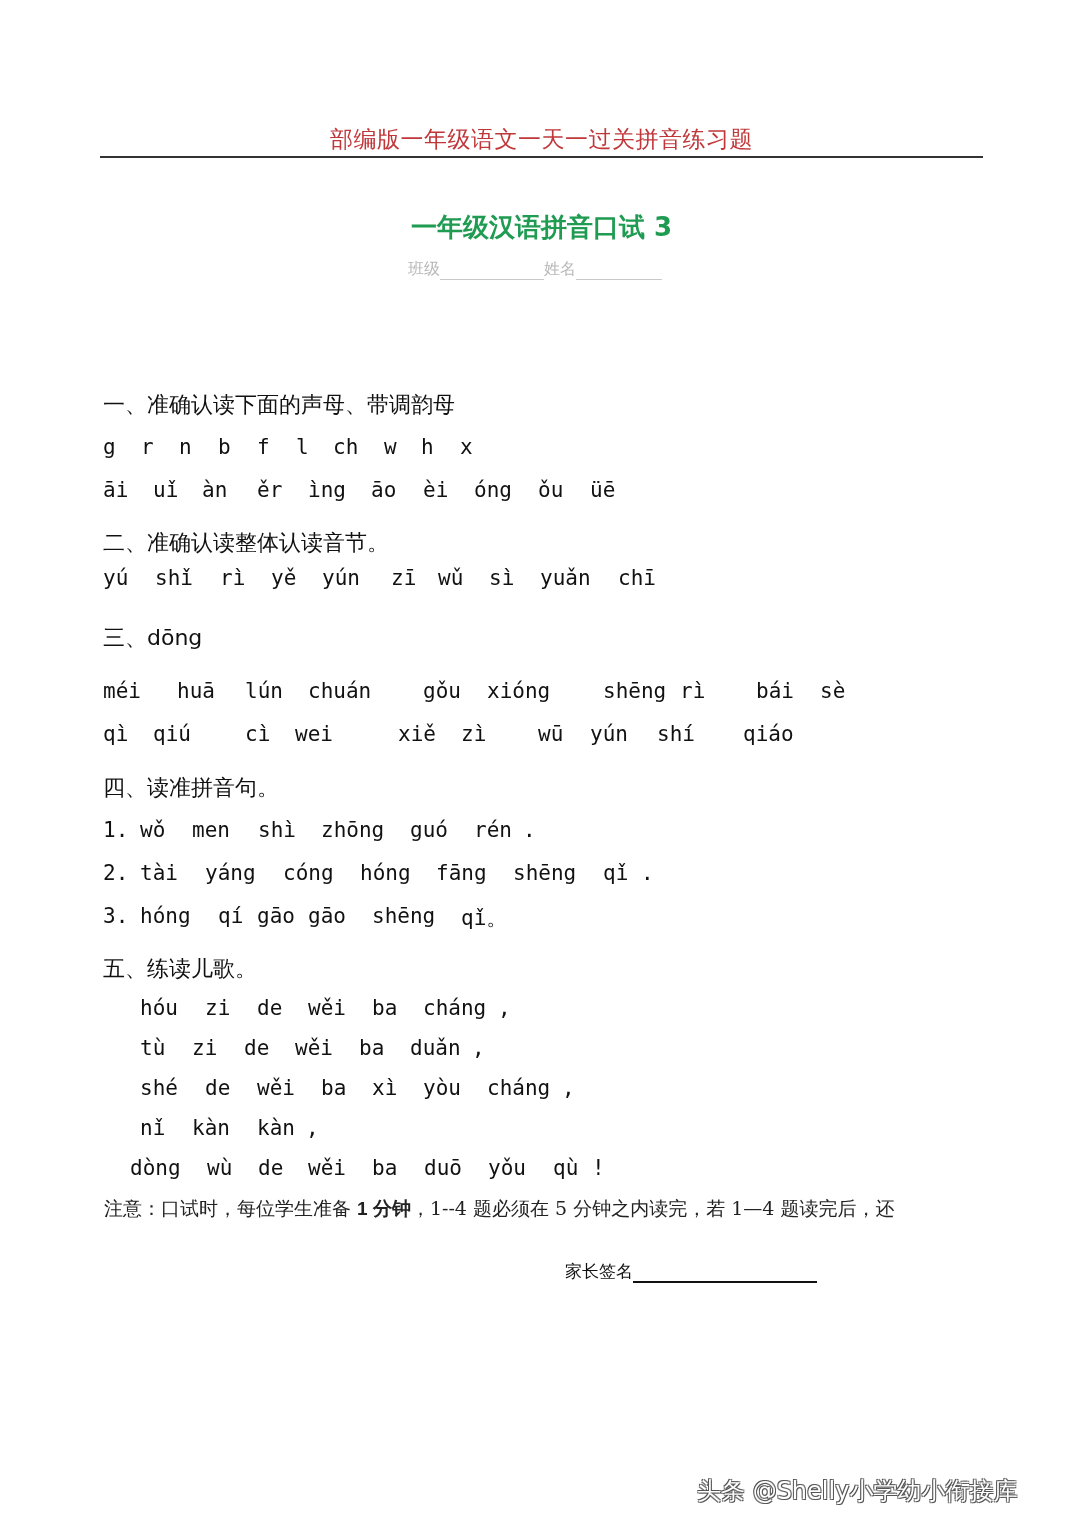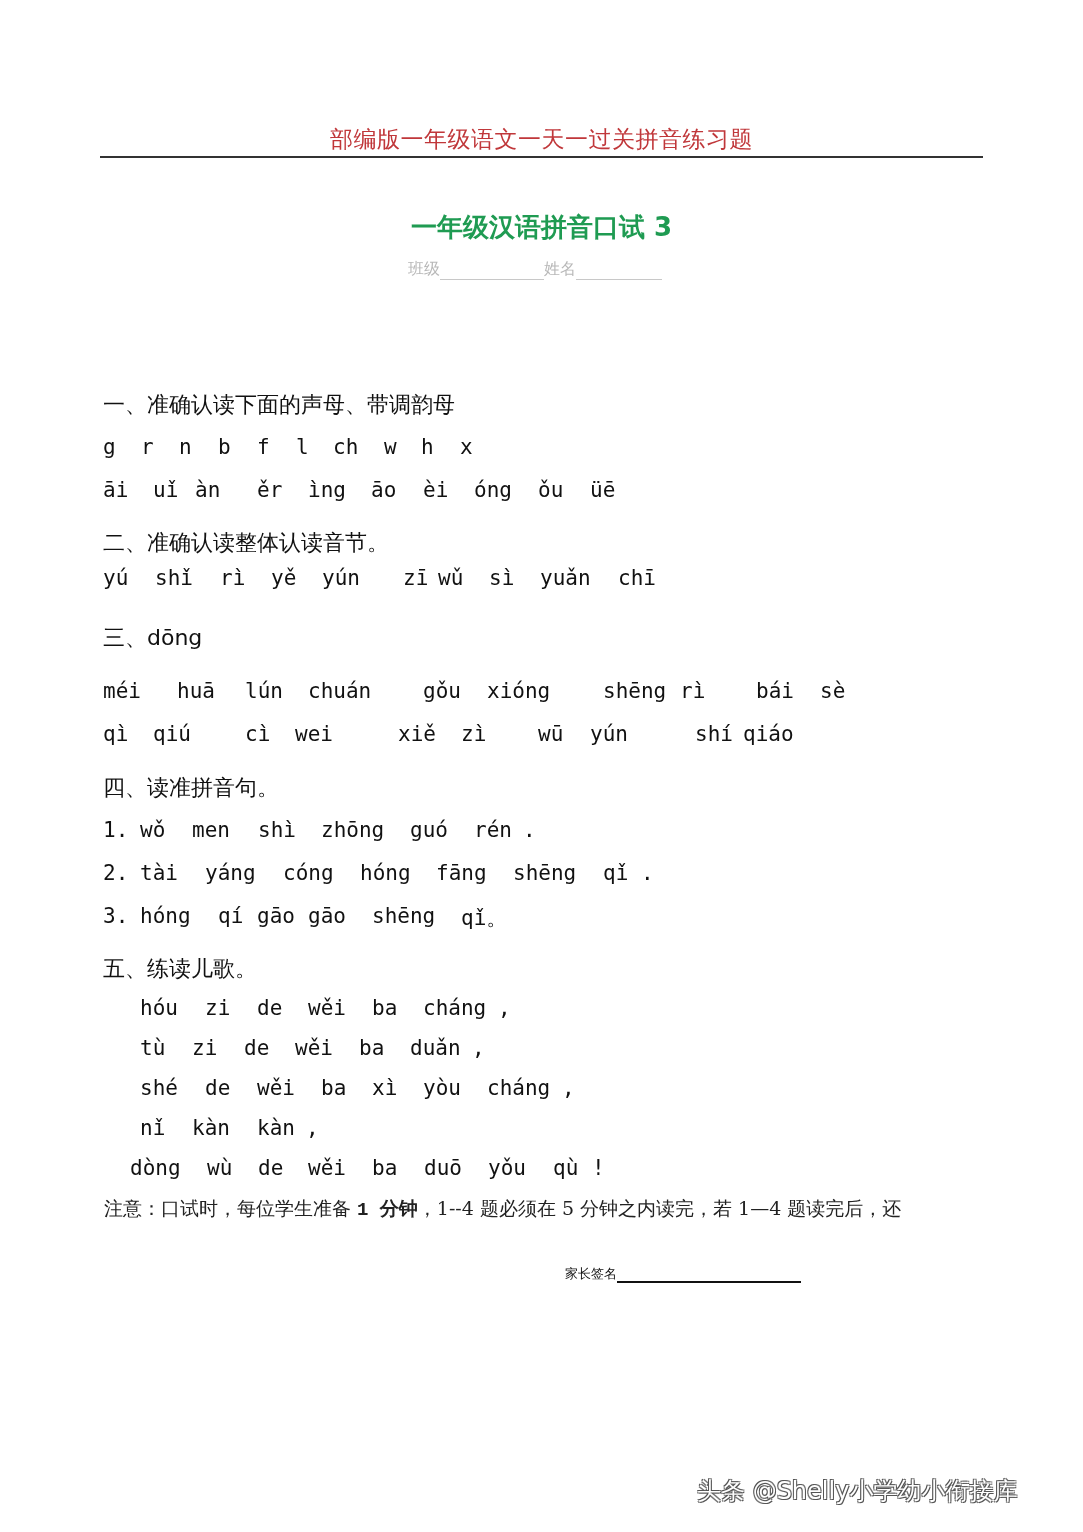--- a/index.html
+++ b/index.html
@@ -20,22 +20,22 @@
     .fields { left: 408px; top: 259px; font-size: 16px; color: #b8b8b8; font-family: "DejaVu Serif", serif; }
     .fields .blank { display: inline-block; border-bottom: 1px solid #c8c8c8; height: 18px; vertical-align: bottom; }
     .intro { left: 103px; top: 312px; width: 880px; font-size: 19px; line-height: 30px; color: #222; }
     .intro .indent { padding-left: 44px; }
     .intro b { font-family: "DejaVu Sans", sans-serif; }
     .sec { font-family: "DejaVu Sans", sans-serif; font-size: 22px; color: #111; left: 103px; }
     .py-row { left: 103px; font-family: "DejaVu Sans Mono", monospace; font-size: 21px; color: #111; white-space: nowrap; }
     .py-row span { position: absolute; top: 0; }
     .note { left: 72px; top: 1191px; width: 910px; font-size: 19px; line-height: 34px; color: #222; }
     .note .indent { padding-left: 32px; }
-    .note b { font-family: Liberation Mono, monospace; }
-    .sign { left: 565px; top: 1259px; font-family: Liberation Mono, monospace; font-size: 13px; color: #111; }
+    .note b { font-family: Liberation Sans, sans-serif; }
+    .sign { left: 565px; top: 1259px; font-family: Liberation Mono, monospace; font-size: 17px; color: #111; }
     .sign .blank { display: inline-block; width: 184px; border-bottom: 2px solid #111; height: 22px; vertical-align: bottom; }
     .watermark {
       left: 697px; top: 1475px; font-family: "DejaVu Sans", sans-serif; font-size: 24px; color: #ffffff;
       text-shadow: -1px -1px 0 #555, 1px 1px 0 #555, 1px -1px 0 #777, -1px 1px 0 #777;
     }
   </style>
 </head>
 <body>
 
 <div class="abs header-title">部编版一年级语文一天一过关拼音练习题</div>
@@ -58,38 +58,38 @@
   <span style="left:154px">f</span>
   <span style="left:193px">l</span>
   <span style="left:230px">ch</span>
   <span style="left:281px">w</span>
   <span style="left:318px">h</span>
   <span style="left:357px">x</span>
 </div>
 <div class="abs py-row" style="top:478px">
   <span style="left:0px">āi</span>
   <span style="left:50px">uǐ</span>
-  <span style="left:92px">àn</span>
+  <span style="left:99px">àn</span>
   <span style="left:154px">ěr</span>
   <span style="left:205px">ìng</span>
   <span style="left:268px">āo</span>
   <span style="left:320px">èi</span>
   <span style="left:371px">óng</span>
   <span style="left:435px">ǒu</span>
   <span style="left:487px">üē</span>
 </div>
 
 <div class="abs sec" style="top:528px">二、准确认读整体认读音节。</div>
 <div class="abs py-row" style="top:566px">
   <span style="left:0px">yú</span>
   <span style="left:52px">shǐ</span>
   <span style="left:117px">rì</span>
   <span style="left:168px">yě</span>
   <span style="left:219px">yún</span>
-  <span style="left:300px">zī</span>
+  <span style="left:288px">zī</span>
   <span style="left:335px">wǔ</span>
   <span style="left:386px">sì</span>
   <span style="left:437px">yuǎn</span>
   <span style="left:515px">chī</span>
 </div>
 
 <div class="abs sec" style="top:623px">三、dōng</div>
 <div class="abs py-row" style="top:679px">
   <span style="left:0px">méi</span>
   <span style="left:74px">huā</span>
@@ -104,21 +104,21 @@
 </div>
 <div class="abs py-row" style="top:722px">
   <span style="left:0px">qì</span>
   <span style="left:50px">qiú</span>
   <span style="left:142px">cì</span>
   <span style="left:192px">wei</span>
   <span style="left:295px">xiě</span>
   <span style="left:358px">zì</span>
   <span style="left:435px">wū</span>
   <span style="left:487px">yún</span>
-  <span style="left:592px">shí</span>
+  <span style="left:554px">shí</span>
   <span style="left:640px">qiáo</span>
 </div>
 
 <div class="abs sec" style="top:773px">四、读准拼音句。</div>
 <div class="abs py-row" style="top:818px">
   <span style="left:0px">1.</span>
   <span style="left:37px">wǒ</span>
   <span style="left:89px">men</span>
   <span style="left:155px">shì</span>
   <span style="left:218px">zhōng</span>

